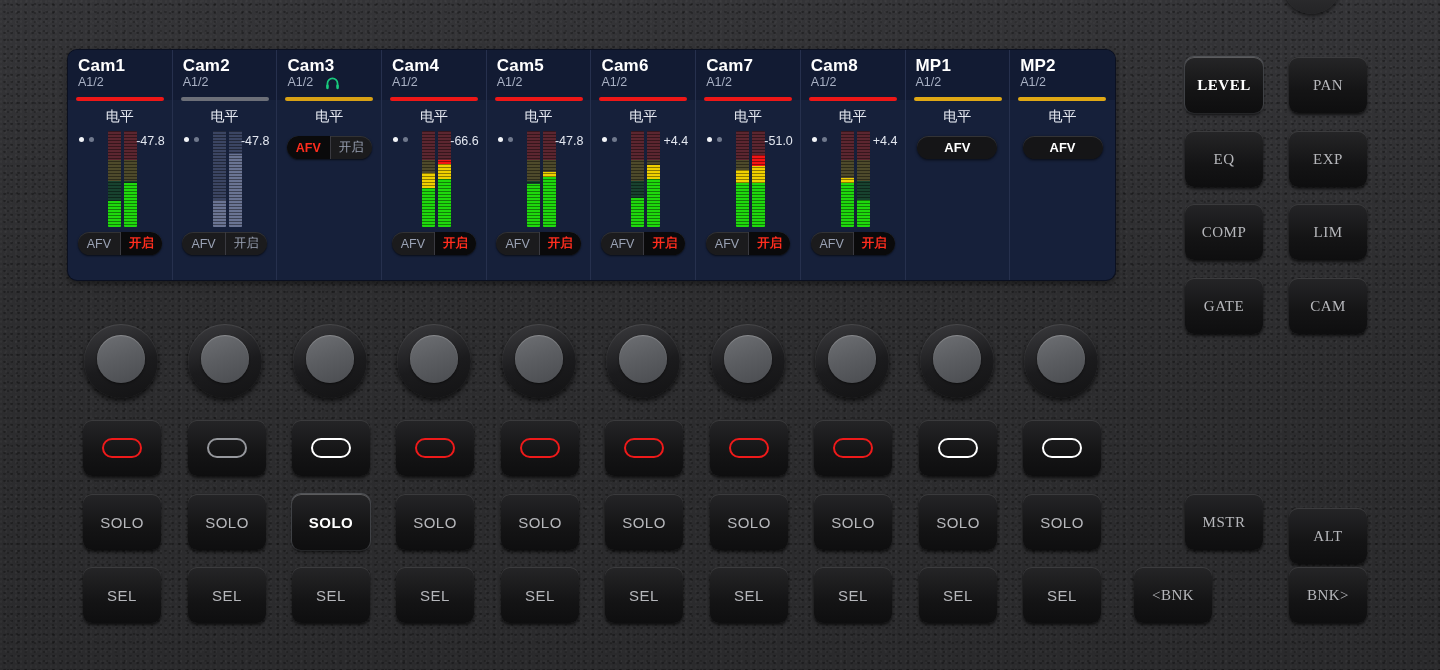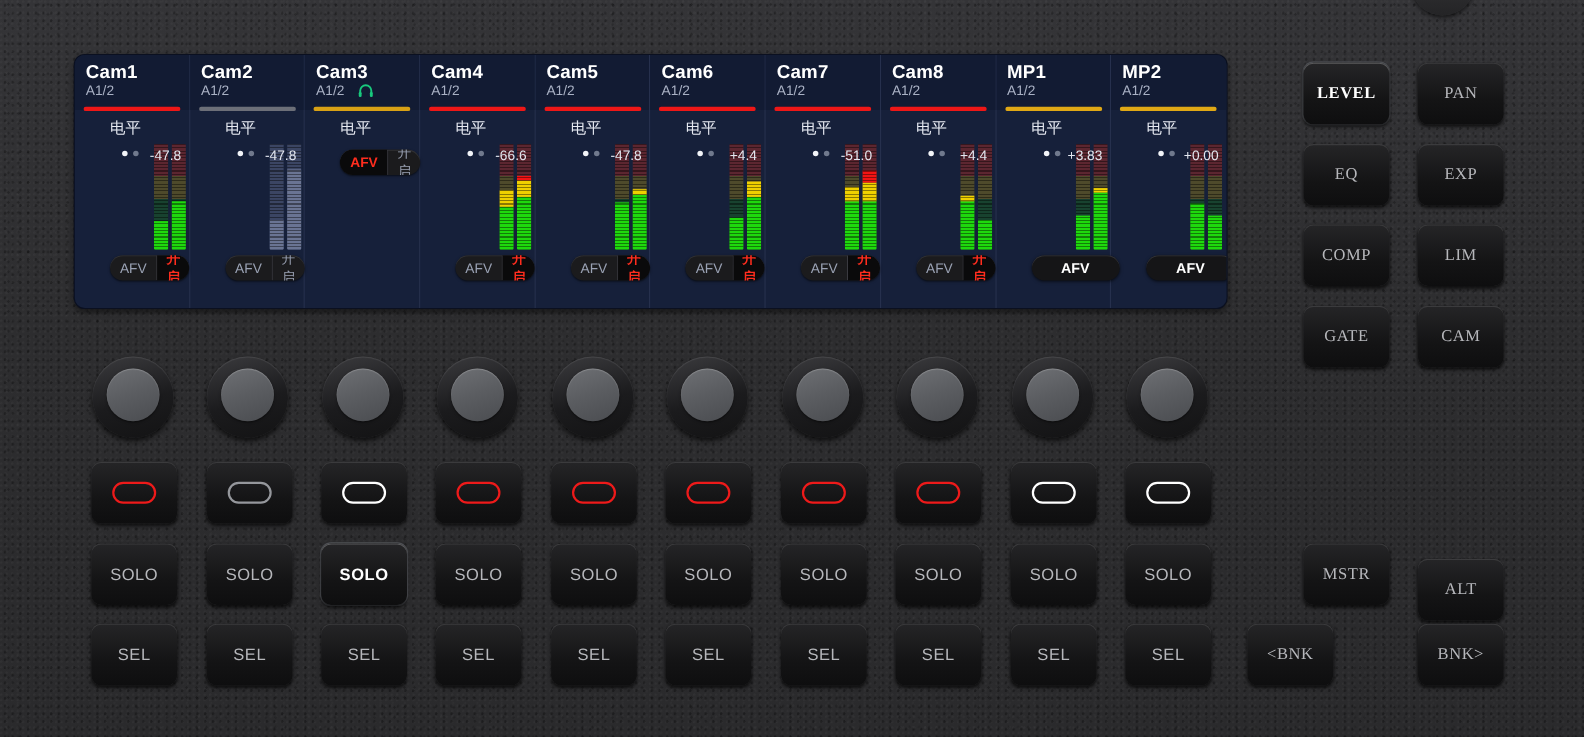--- a/index.html
+++ b/index.html
@@ -48,22 +48,22 @@
   }
   .ch:last-child{border-right:none;}
   .ch-head{width:100%;height:50px;box-sizing:border-box;padding:6px 0 0 10px;
            background:#121b33;}
   .ch-name{font-size:17px;font-weight:bold;color:#ffffff;line-height:19px;letter-spacing:.2px;}
   .ch-sub-row{display:flex;align-items:center;gap:4px;}
   .ch-sub{font-size:12.5px;color:#a9b1c4;line-height:14px;}
   .hp-icon{display:inline-block;width:15px;height:13px;margin-left:8px;margin-bottom:-1px;}
   .ch-bar{position:absolute;left:8px;top:47px;width:88px;height:4px;border-radius:2px;}
 
-  .ch-body{width:100%;flex:1;display:flex;flex-direction:column;align-items:flex-start;
-           padding-top:8px;box-sizing:border-box;padding-left:32px;}
+  .ch-body{width:100%;flex:1;display:flex;flex-direction:column;align-items:center;
+           padding-top:8px;box-sizing:border-box;}
   .lvl-label{font-size:14px;color:#e7eaf2;margin-bottom:5px;}
 
   .meter-row{display:flex;align-items:flex-start;justify-content:center;width:100%;height:96px;position:relative;}
   .dots{display:flex;gap:5px;align-items:center;position:absolute;left:11px;top:6px;}
   .dot{width:5px;height:5px;border-radius:50%;}
   .dot.on{background:#f2f4f8;}
   .dot.off{background:#70798d;}
   .bars{display:flex;gap:3px;position:absolute;left:40px;top:0;}
   .bar{width:13px;height:96px;position:relative;overflow:hidden;border-radius:1px;}
   .bar .zred{position:absolute;left:0;right:0;top:0;height:30%;background:#5c2630;}
@@ -432,80 +432,33 @@
     <div class="ch">
       <div class="ch-head">
         <div class="ch-name">MP1</div>
         <div class="ch-sub-row">
           <span class="ch-sub">A1/2</span>
         </div>
       </div>
       <div class="ch-bar" style="background:#e0a815"></div>
       <div class="ch-body">
         <div class="lvl-label">电平</div>
-        <div class="meter-row">
-          <div class="dots">
-            <span class="dot on"></span>
-            <span class="dot off"></span>
-          </div>
-          <div class="bars">
-            <div class="bar">
-              <div class="zred"></div>
-              <div class="zyel"></div>
-              <div class="zgrn"></div>
-              <div class="seg-g" style="height:32%"></div>
-              <div class="lines"></div>
-            </div>
-            <div class="bar">
-              <div class="zred"></div>
-              <div class="zyel"></div>
-              <div class="zgrn"></div>
-              <div class="seg-g" style="height:54%"></div>
-              <div class="seg-y" style="bottom:54%;height:4%"></div>
-              <div class="lines"></div>
-            </div>
-          </div>
-          <div class="lvl-num">+3.83</div>
-        </div>
         <div class="afv-wide">AFV</div>
       </div>
     </div>
     <div class="ch">
       <div class="ch-head">
         <div class="ch-name">MP2</div>
         <div class="ch-sub-row">
           <span class="ch-sub">A1/2</span>
         </div>
       </div>
       <div class="ch-bar" style="background:#e0a815"></div>
       <div class="ch-body">
         <div class="lvl-label">电平</div>
-        <div class="meter-row">
-          <div class="dots">
-            <span class="dot on"></span>
-            <span class="dot off"></span>
-          </div>
-          <div class="bars">
-            <div class="bar">
-              <div class="zred"></div>
-              <div class="zyel"></div>
-              <div class="zgrn"></div>
-              <div class="seg-g" style="height:44%"></div>
-              <div class="lines"></div>
-            </div>
-            <div class="bar">
-              <div class="zred"></div>
-              <div class="zyel"></div>
-              <div class="zgrn"></div>
-              <div class="seg-g" style="height:32%"></div>
-              <div class="lines"></div>
-            </div>
-          </div>
-          <div class="lvl-num">+0.00</div>
-        </div>
         <div class="afv-wide">AFV</div>
       </div>
     </div>
   </div>
 
 <div id="knob-row">
     <div class="knob" style="left: 84px; top: 324px;"></div>
     <div class="knob" style="left: 188px; top: 324px;"></div>
     <div class="knob" style="left: 293px; top: 324px;"></div>
     <div class="knob" style="left: 397px; top: 324px;"></div>

